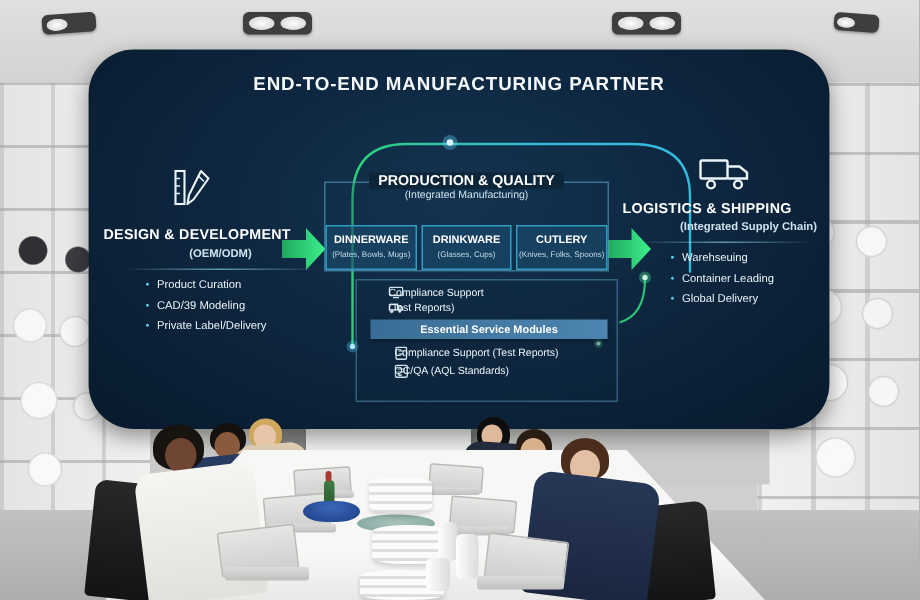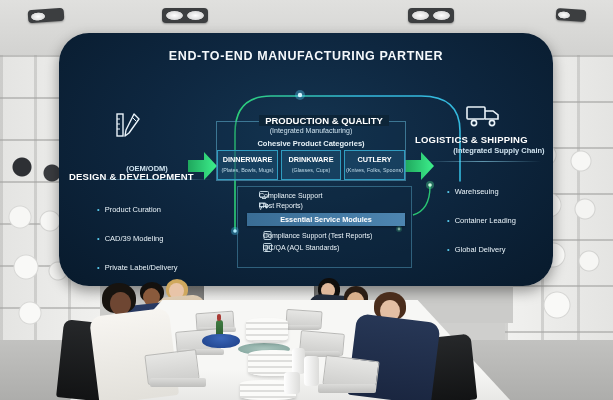--- a/index.html
+++ b/index.html
@@ -65,43 +65,43 @@
     background:radial-gradient(ellipse at 50% 40%,#143450 0%,#0e2740 45%,#081a2c 100%);
     box-shadow:0 5px 14px rgba(0,0,0,.4);color:#fff;border-radius:30px;}
   .slide *{position:absolute;box-sizing:border-box;}
   .slide-title{left:0;top:16px;width:100%;text-align:center;font-size:12.5px;font-weight:bold;
     letter-spacing:.6px;color:#f4f8fb;}
 
   .col-head{font-weight:bold;font-size:9.5px;letter-spacing:.2px;text-align:left;color:#ffffff;}
   .col-sub{font-size:7.5px;color:#cfe2ee;text-align:center;font-weight:bold;}
   .divider{height:1px;background:linear-gradient(90deg,rgba(120,200,230,0),rgba(140,210,235,.65),rgba(120,200,230,0));}
   .blist{margin:0;padding:0;list-style:none;}
-  .blist li{position:static;font-size:7.5px;color:#e9f3f9;margin-bottom:4.5px;white-space:nowrap;margin-top:20px;}
+  .blist li{position:static;font-size:7.5px;color:#e9f3f9;margin-bottom:4.5px;white-space:nowrap;}
   .blist li::before{content:"•";color:#57c8ea;margin-right:5px;}
 
   
   .design-col{left:10px;top:76px;width:156px;height:120px;}
   .design-col .icon{left:44px;top:2px;}
-  .design-col .col-head{left:0;top:42px;width:156px;margin-top:20px;}
+  .design-col .col-head{left:0;top:42px;width:156px;}
   .design-col .col-sub{left:0;top:55px;width:156px;}
   .design-col .divider{left:12px;top:70px;width:132px;}
   .design-col .blist{left:28px;top:76px;width:128px;}
 
   
   .logi-col{left:356px;top:70px;width:136px;height:130px;}
   .logi-col .icon{left:50px;top:0;}
   .logi-col .col-head{left:0;top:31px;width:136px;}
   .logi-col .col-sub{left:16px;top:43px;width:136px;}
   .logi-col .divider{left:10px;top:58px;width:116px;}
   .logi-col .blist{left:32px;top:64px;width:104px;}
 
   
   .center-box{left:157px;top:88px;width:190px;height:60px;
     border:1px solid rgba(96,178,210,.55);background:rgba(16,48,74,.25);}
-  .prod-head{left:170px;top:82px;width:190px;text-align:center;font-size:9.5px;font-weight:bold;z-index:3;}
+  .prod-head{left:157px;top:82px;width:190px;text-align:center;font-size:9.5px;font-weight:bold;z-index:3;}
   .prod-head span{position:static;background:#0d2538;padding:0 6px;}
   .prod-sub{left:157px;top:94px;width:190px;text-align:center;font-size:7px;color:#cfe2ee;z-index:3;}
   .prod-label{left:157px;top:106px;width:190px;text-align:center;font-size:7.5px;font-weight:bold;color:#e6f1f7;z-index:3;}
   .cat-box{top:117px;height:30px;border:1px solid #2f9cc0;background:rgba(30,80,114,.55);z-index:3;}
   .cat-box .nm{left:0;top:4px;width:100%;text-align:center;font-size:7.3px;font-weight:bold;color:#fff;}
   .cat-box .sb{left:0;top:16px;width:100%;text-align:center;font-size:5.4px;color:#c2dbe8;}
   .cat1{left:158px;width:61px;} .cat2{left:222px;width:60px;} .cat3{left:285px;width:61px;}
 
   
   .svc-box{left:178px;top:153px;width:175px;height:82px;
@@ -219,21 +219,20 @@
       <ul class="blist">
         <li>Product Curation</li>
         <li>CAD/39 Modeling</li>
         <li>Private Label/Delivery</li>
       </ul>
     </div>
 
     <div class="center-box"></div>
     <div class="prod-head"><span>PRODUCTION &amp; QUALITY</span></div>
     <div class="prod-sub">(Integrated Manufacturing)</div>
-    <div class="prod-label">Cohesive Product Categories)</div>
 
     <div class="cat-box cat1">
       <div class="nm">DINNERWARE</div>
       <div class="sb">(Plates, Bowls, Mugs)</div>
     </div>
     <div class="cat-box cat2">
       <div class="nm">DRINKWARE</div>
       <div class="sb">(Glasses, Cups)</div>
     </div>
     <div class="cat-box cat3">

